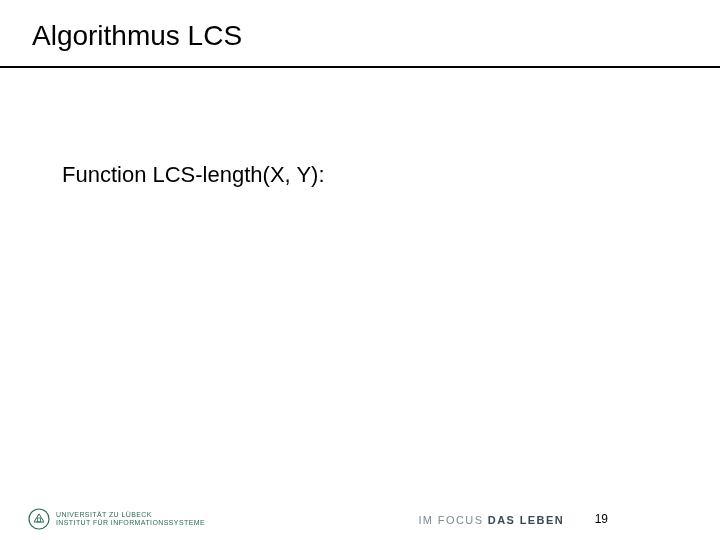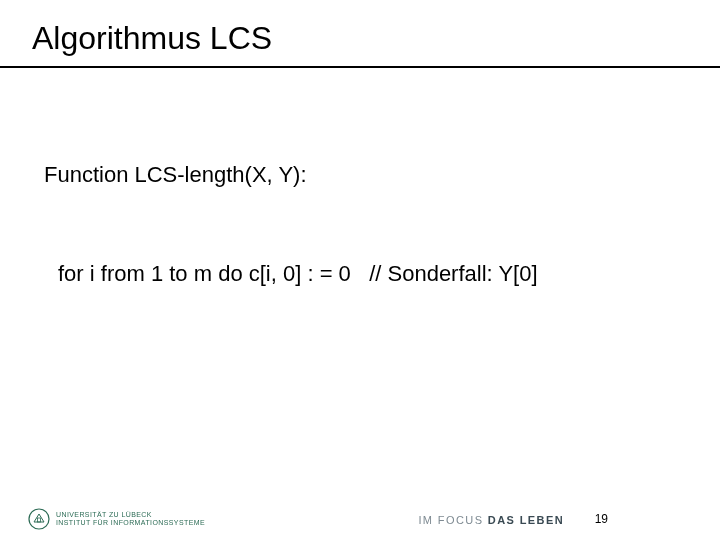--- a/index.html
+++ b/index.html
@@ -16,42 +16,42 @@
   .slide {
     width: 720px;
     height: 540px;
     position: relative;
     box-sizing: border-box;
   }
   .title {
     position: absolute;
     left: 32px;
     top: 20px;
-    font-size: 32px;
+    font-size: 28px;
     font-weight: 400;
     color: #000;
   }
   .hr {
     position: absolute;
     left: 0;
     top: 66px;
     width: 720px;
     height: 0;
     border-top: 2px solid #000;
   }
   .body {
     position: absolute;
     left: 44px;
     top: 92px;
     font-size: 22px;
     line-height: 1.5;
     white-space: pre;
     font-family: Arial, Helvetica, sans-serif;
   }
-  .body .line { display: block; }
+  .body .line { display: block; margin-left: 18px; }
   .i1 { padding-left: 14px; }
   .footer {
     position: absolute;
     left: 0;
     bottom: 0;
     width: 620px;
     height: 40px;
   }
   .uni-logo {
     position: absolute;
@@ -93,21 +93,20 @@
 </head>
 <body>
 
 <div class="slide">
 
   <div class="title">Algorithmus LCS</div>
   <div class="hr"></div>
 
   <div class="body">
     <span class="line">Function LCS-length(X, Y):</span>
-    <span class="line i1">for i from 1 to m do c[i, 0] : = 0   // Sonderfall: Y[0]</span>
     
     
     
     
     
     
     
   </div>
 
   <div class="footer">

